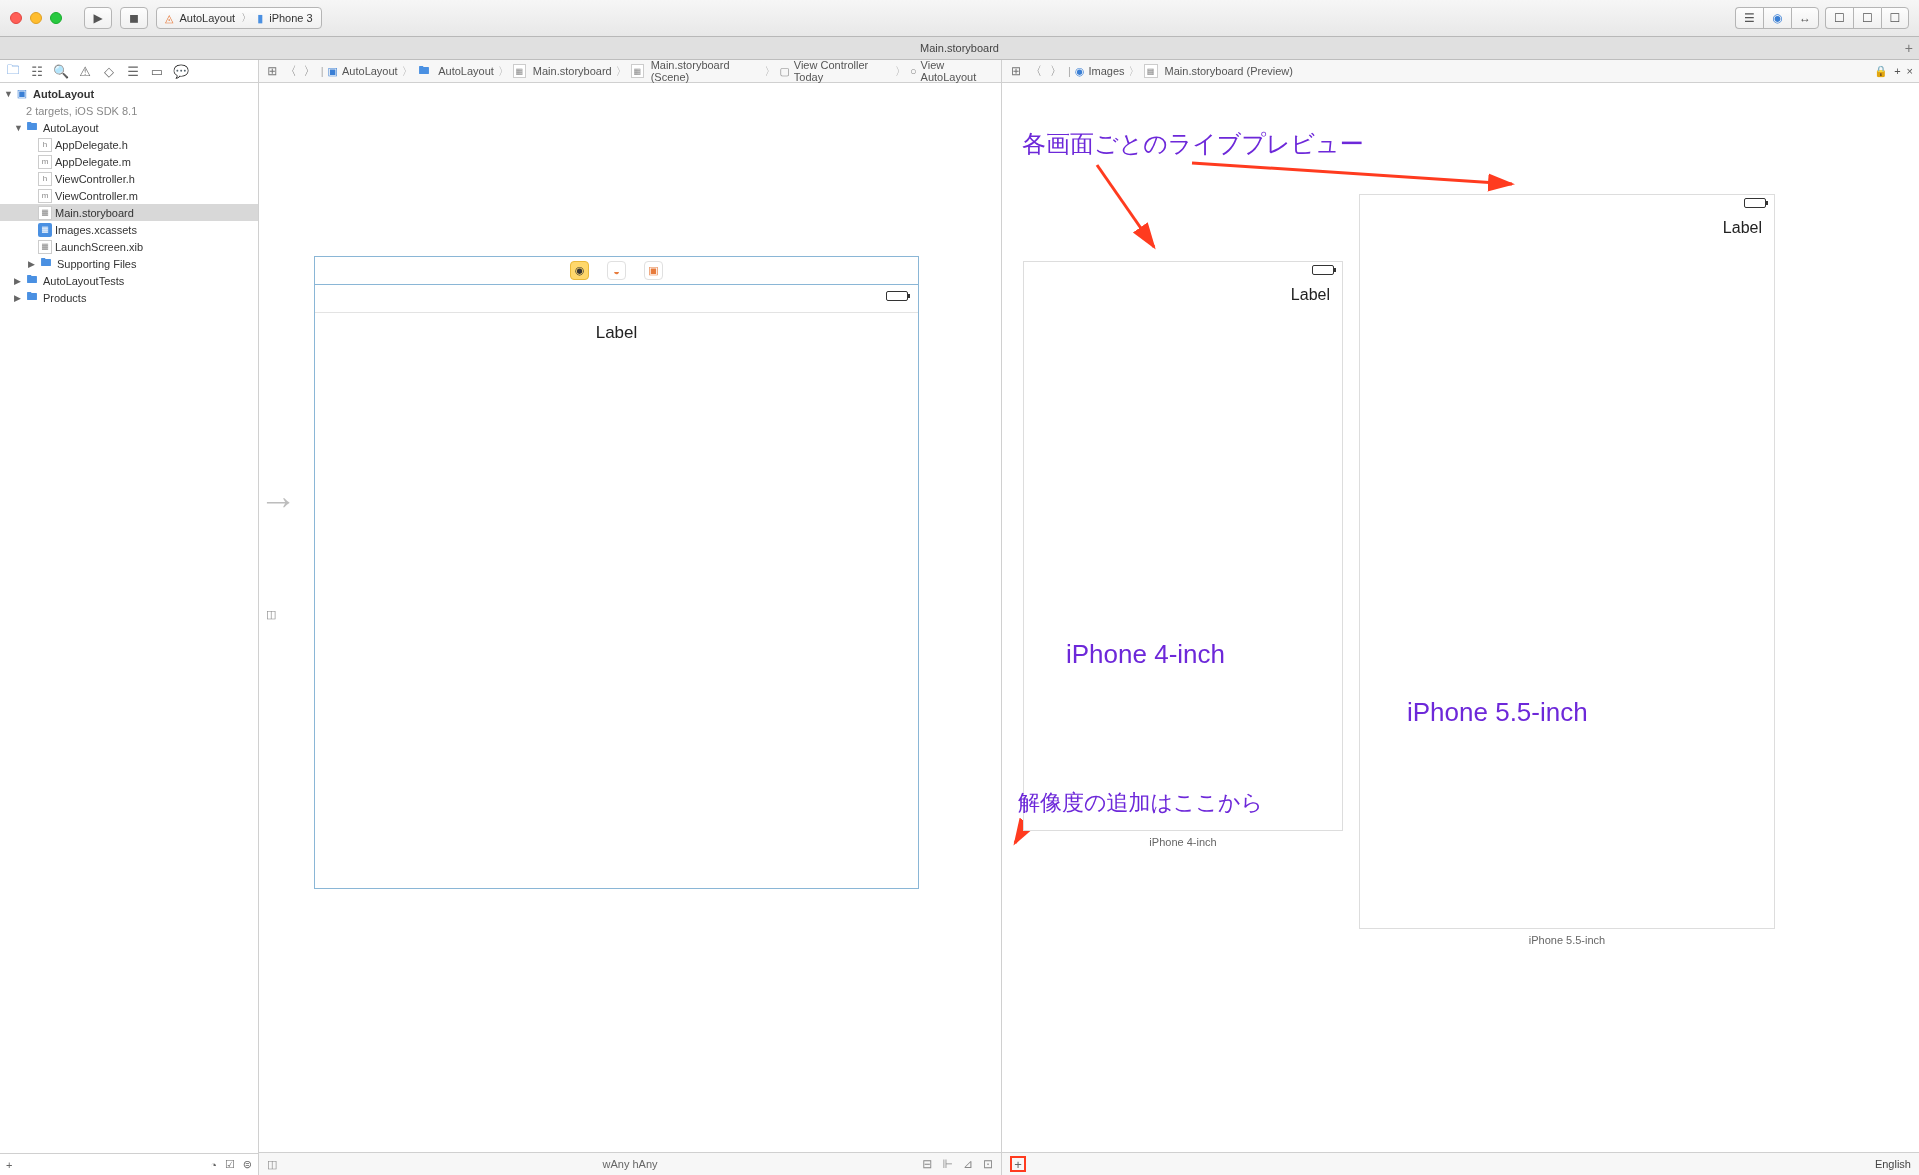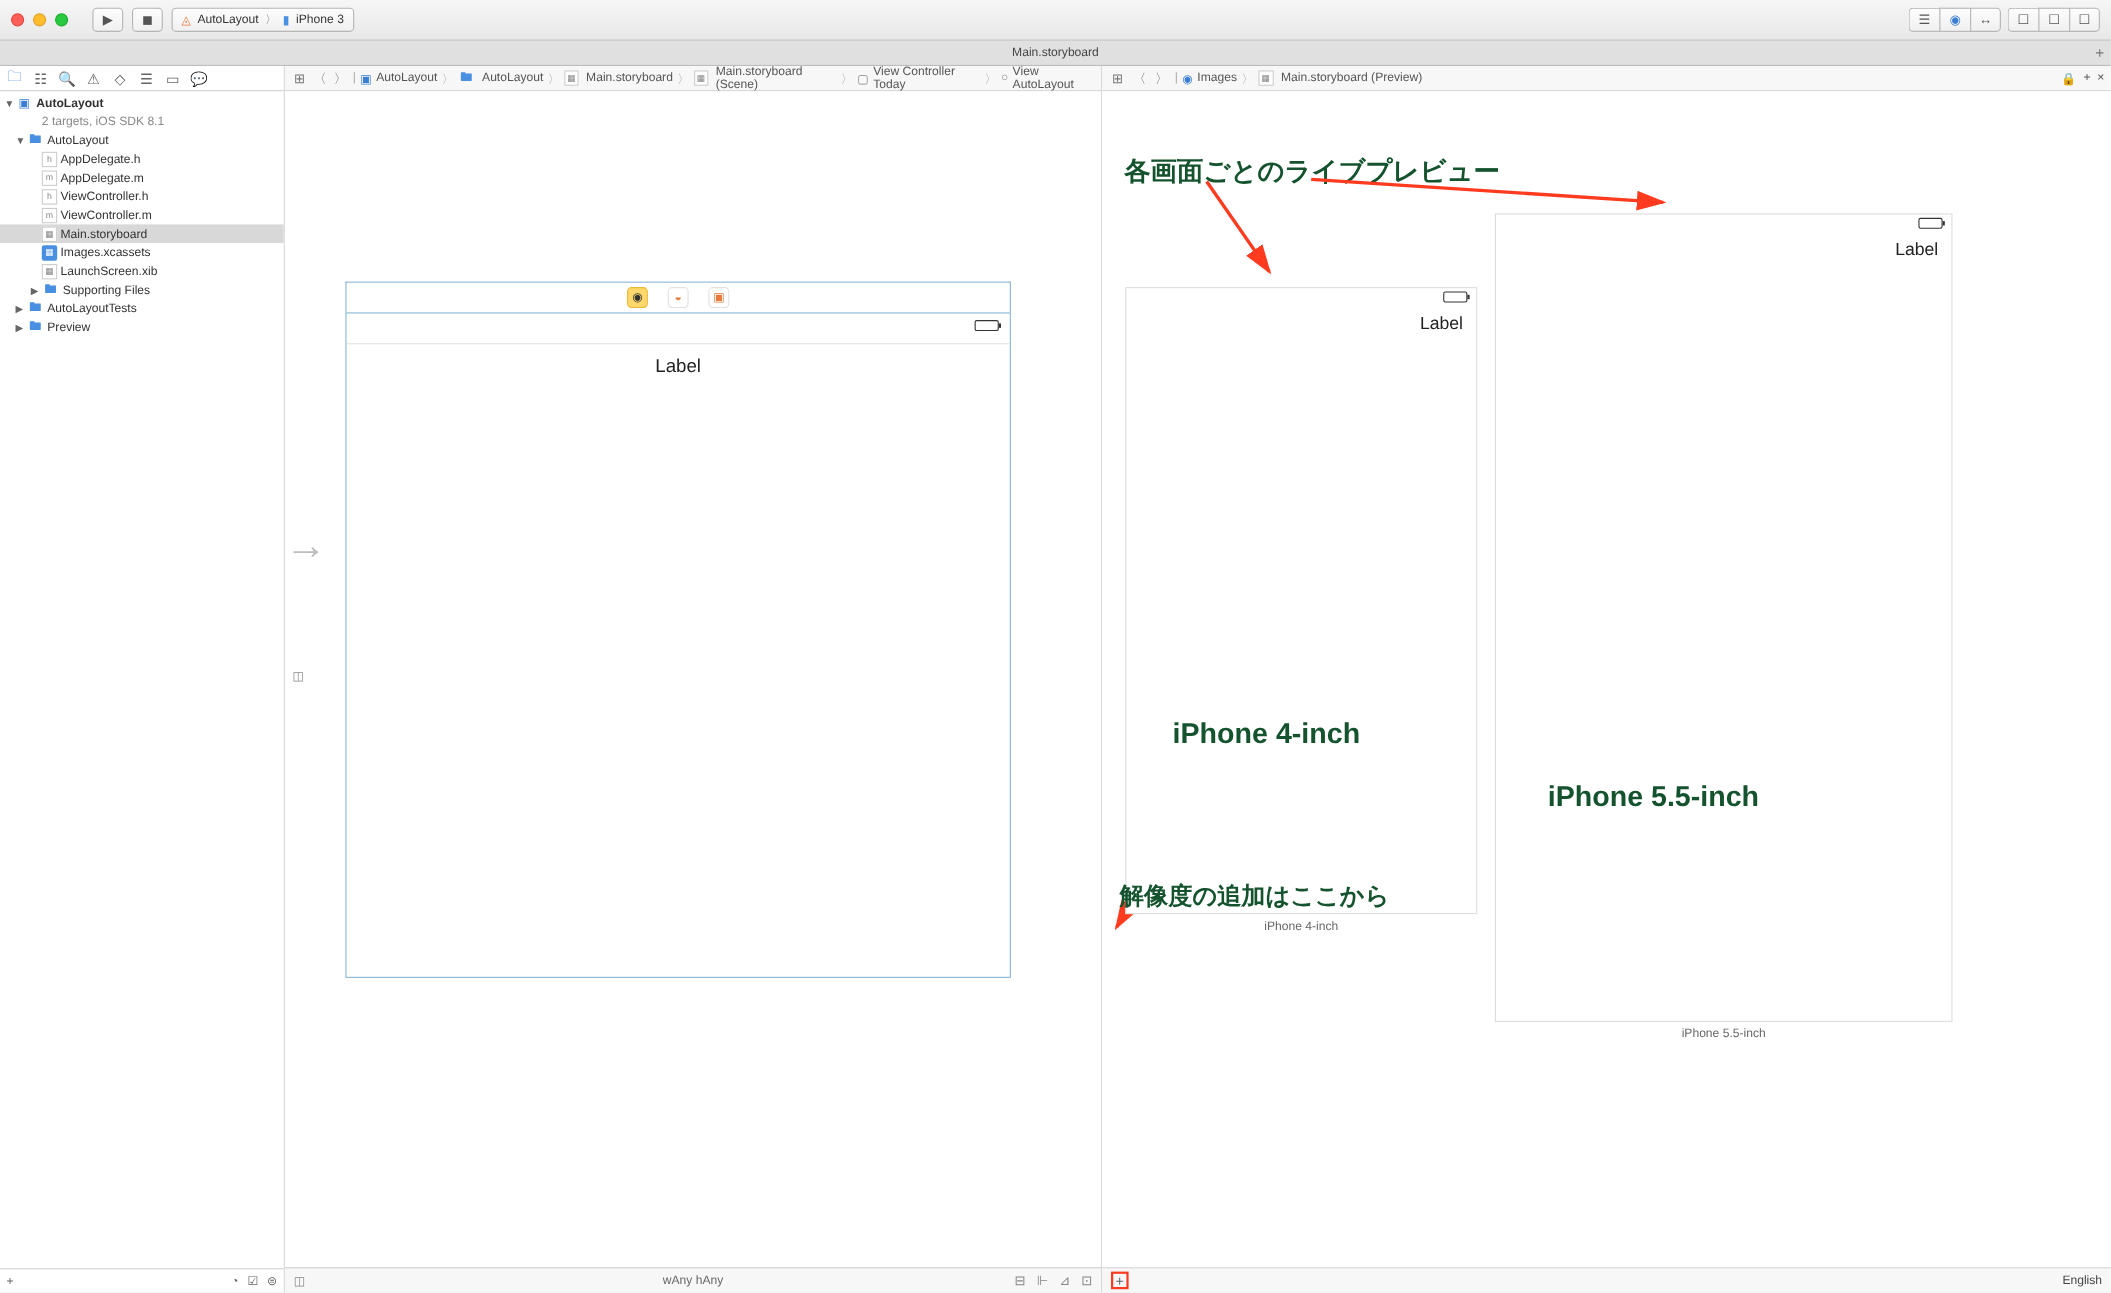--- a/index.html
+++ b/index.html
@@ -73,21 +73,21 @@
 .device-label { position: absolute; top: 10px; left: 50%; transform: translateX(-50%); font-size: 17px; color: #222; }
 .entry-arrow { position: absolute; left: 0px; top: 392px; font-size: 38px; color: #bdbdbd; }
 
 
 .sizeclass-bar { height: 23px; border-top: 1px solid #d0d0d0; background: #f7f7f7; display: flex; align-items: center; justify-content: center; position: relative; font-size: 11px; color: #666; }
 .sizeclass-bar .left-icon { position:absolute; left: 8px; color:#888; }
 .sizeclass-bar .right-icons { position:absolute; right: 8px; display:flex; gap: 10px; color:#888; font-size: 12px;}
 
 
 .preview-canvas { flex: 1; position: relative; background: #fff; overflow: hidden; }
-.annotation { position: absolute; color: #14532d; font-weight: bold; margin-top: 12px; }
+.annotation { position: absolute; color: #6d28d9; font-weight: normal; }
 .anno1 { left: 20px; top: 45px; font-size: 24px; }
 .arrow-line { position: absolute; stroke: #ff3b1f; stroke-width: 3; fill: none; }
 .preview-device { position: absolute; border: 1px solid #ddd; background: #fff; }
 .pd1 { left: 21px; top: 178px; width: 320px; height: 570px; }
 .pd2 { left: 357px; top: 111px; width: 416px; height: 735px; }
 .pd-top { height: 18px; display: flex; justify-content: flex-end; padding: 3px 8px; }
 .pd-label { text-align:right; padding: 6px 12px 0 0; font-size: 16px; color: #222; }
 .pd-caption { position:absolute; width:100%; text-align:center; font-size:11px; color:#666; }
 .pd1 .pd-caption { bottom: -18px; }
 .pd2 .pd-caption { bottom: -18px; }
@@ -149,21 +149,21 @@
       <span class="nicon">▭</span>
       <span class="nicon">💬</span>
     </div>
     <div class="tree">
       <div class="tree-row">
         <span class="disclosure">▼</span>
         <span class="ficon" style="color:#3a7fd5;">▣</span>
         <span style="font-weight:600;">AutoLayout</span>
       </div>
       <div class="tree-row indent1">
-        <span style="color:#888; margin-left:24px;">2 targets, iOS SDK 8.1</span>
+        <span style="color:#888; margin-left:12px;">2 targets, iOS SDK 8.1</span>
       </div>
       <div class="tree-row indent1">
         <span class="disclosure">▼</span>
           <span class="ficon folder">🖿</span>
         <span>AutoLayout</span>
       </div>
       <div class="tree-row indent2">
           <span class="disclosure"></span>
           <span class="ficon h">h</span>
           <span>AppDelegate.h</span>
@@ -204,21 +204,21 @@
           <span>Supporting Files</span>
         </div>
       <div class="tree-row indent1">
           <span class="disclosure">▶</span>
           <span class="ficon folder">🖿</span>
           <span>AutoLayoutTests</span>
         </div>
       <div class="tree-row indent1">
           <span class="disclosure">▶</span>
           <span class="ficon folder">🖿</span>
-          <span>Preview</span>
+          <span>Products</span>
         </div>
     </div>
     <div class="nav-bottom">
       <span>+</span>
       <span style="flex:1; border-left:1px solid #ddd;"></span>
       <span>◔</span>
       <span>☑</span>
       <span>⊜</span>
     </div>
   </div>

